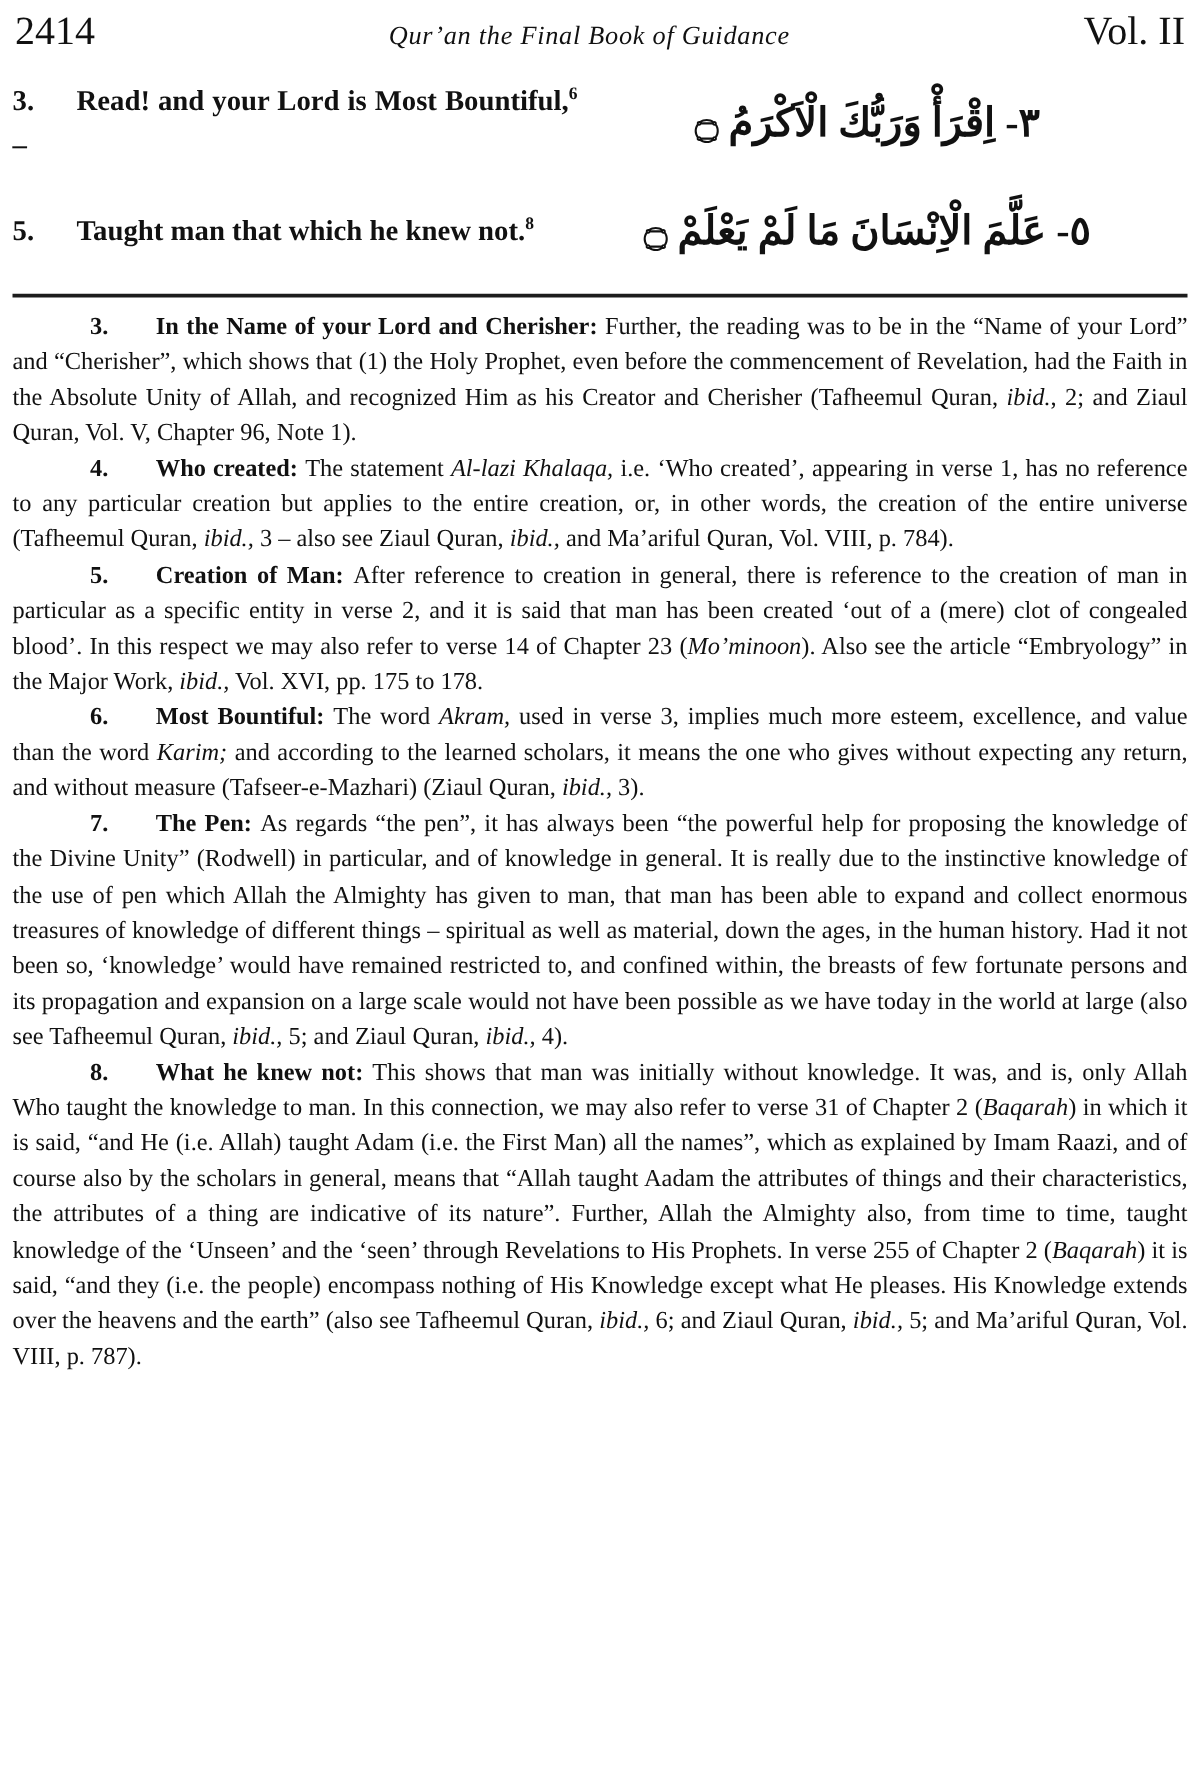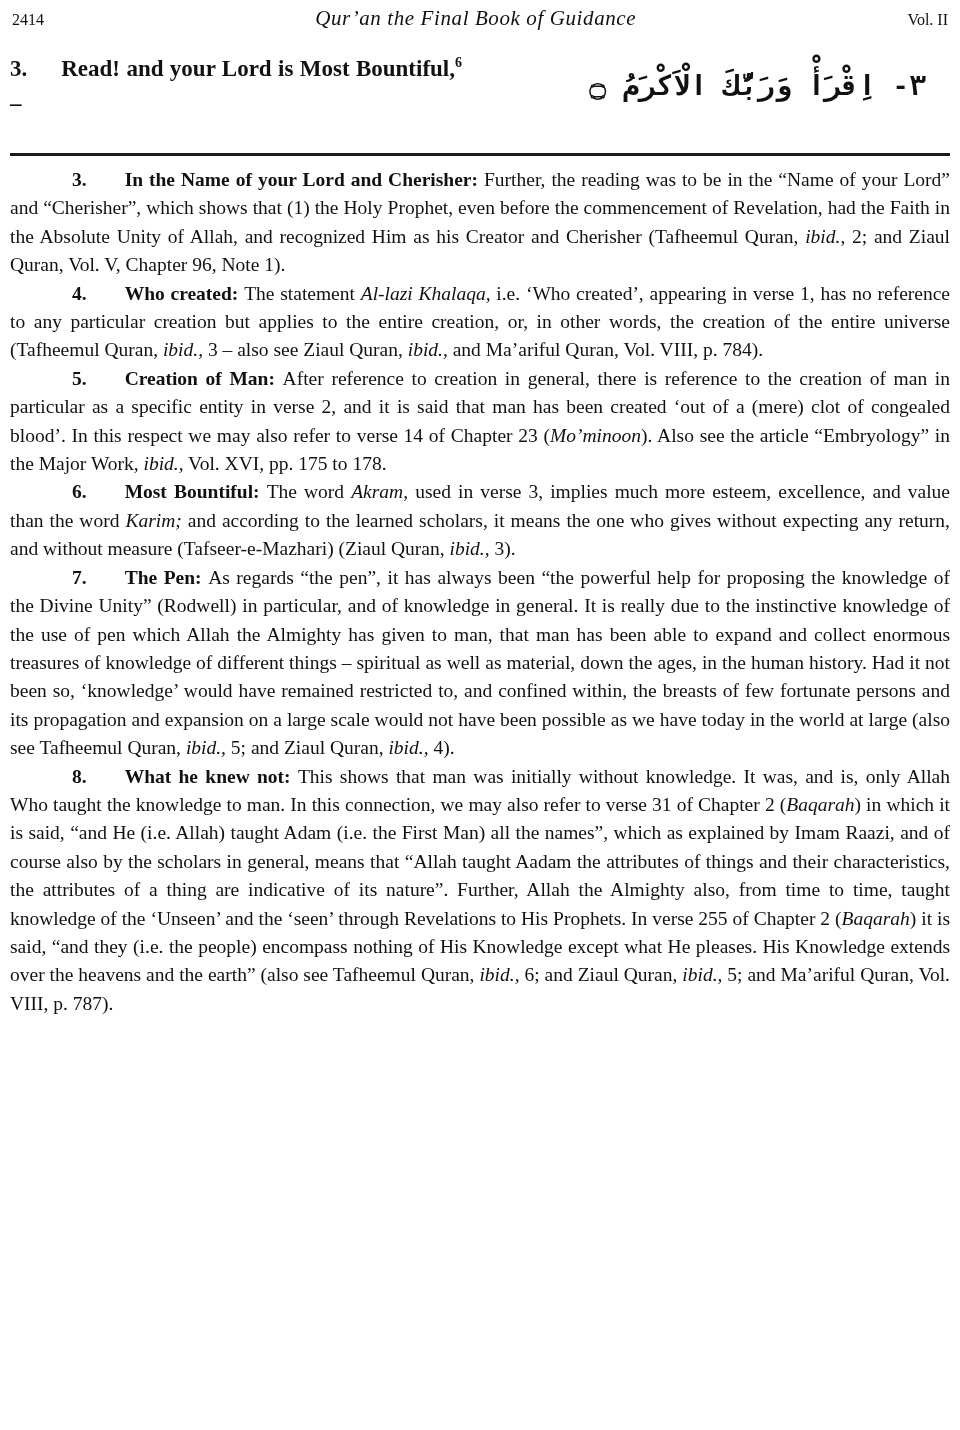--- a/index.html
+++ b/index.html
@@ -13,21 +13,21 @@
   .page { padding: 6px 10px 14px 10px; }
 
   
   .header {
     display: flex;
     justify-content: space-between;
     align-items: baseline;
     font-size: 24px;
     padding: 0 2px;
   }
-  .header .pageno, .header .volume { font-size: 16px; text-align: right; }
+  .header .pageno, .header .volume { font-size: 32px; text-align: right; }
   .header .title { font-style: italic; font-size: 21px; letter-spacing: 0.6px; }
 
   
   .verses { margin-top: 20px; }
   .verse-row {
     display: flex;
     justify-content: space-between;
     align-items: center;
     margin-bottom: 32px;
   }
@@ -36,24 +36,24 @@
     font-weight: bold;
     font-size: 23px;
     line-height: 35px;
     text-align: justify;
   }
   .verse-number { margin-right: 34px; }
   .footnote-ref { font-size: 14px; line-height: 0; }
   .verse-arabic {
     flex: 1;
     direction: rtl;
-    text-align: right;
-    font-family: Liberation Mono, monospace;
+    text-align: center;
+    font-family: Liberation Serif, serif;
     font-weight: bold;
-    font-size: 28px;
+    font-size: 32px;
     padding-right: 24px;
   }
 
   
   .divider {
     border: none;
     border-top: 3px solid #1c1c1c;
     margin: 2px 0 10px 0;
   }
 
@@ -79,20 +79,24 @@
     <span class="pageno">2414</span>
     <span class="title">Qur’an the Final Book of Guidance</span>
     <span class="volume">Vol. II</span>
   </header>
 
   <section class="verses">
       <div class="verse-row">
         <div class="verse-english"><span class="verse-number">3.</span><span>Read! and your Lord is Most Bountiful,</span><sup class="footnote-ref">6</sup><span> –</span></div>
         <div class="verse-arabic" dir="rtl">٣- اِقْرَأْ وَرَبُّكَ الْاَكْرَمُ ۝</div>
       </div>
+      <div class="verse-row">
+        <div class="verse-english"><span class="verse-number">5.</span><span>Taught man that which he knew not.</span><sup class="footnote-ref">8</sup></div>
+        <div class="verse-arabic" dir="rtl">٥- عَلَّمَ الْاِنْسَانَ مَا لَمْ يَعْلَمْ ۝</div>
+      </div>
     </section>
 
   <hr class="divider">
 
   <section class="footnotes">
       <p class="footnote"><span class="fn-num">3.</span><span class="seg-bold">In the Name of your Lord and Cherisher: </span><span class="seg-normal">Further, the reading was to be in the “Name of your Lord” and “Cherisher”, which shows that (1) the Holy Prophet, even before the commencement of Revelation, had the Faith in the Absolute Unity of Allah, and recognized Him as his Creator and Cherisher (Tafheemul Quran, </span><span class="seg-italic">ibid.</span><span class="seg-normal">, 2; and Ziaul Quran, Vol. V, Chapter 96, Note 1).</span></p>
       <p class="footnote"><span class="fn-num">4.</span><span class="seg-bold">Who created: </span><span class="seg-normal">The statement </span><span class="seg-italic">Al-lazi Khalaqa,</span><span class="seg-normal"> i.e. ‘Who created’, appearing in verse 1, has no reference to any particular creation but applies to the entire creation, or, in other words, the creation of the entire universe (Tafheemul Quran, </span><span class="seg-italic">ibid.,</span><span class="seg-normal"> 3 – also see Ziaul Quran, </span><span class="seg-italic">ibid.,</span><span class="seg-normal"> and Ma’ariful Quran, Vol. VIII, p. 784).</span></p>
       <p class="footnote"><span class="fn-num">5.</span><span class="seg-bold">Creation of Man: </span><span class="seg-normal">After reference to creation in general, there is reference to the creation of man in particular as a specific entity in verse 2, and it is said that man has been created ‘out of a (mere) clot of congealed blood’. In this respect we may also refer to verse 14 of Chapter 23 (</span><span class="seg-italic">Mo’minoon</span><span class="seg-normal">). Also see the article “Embryology” in the Major Work, </span><span class="seg-italic">ibid.,</span><span class="seg-normal"> Vol. XVI, pp. 175 to 178.</span></p>
       <p class="footnote"><span class="fn-num">6.</span><span class="seg-bold">Most Bountiful: </span><span class="seg-normal">The word </span><span class="seg-italic">Akram,</span><span class="seg-normal"> used in verse 3, implies much more esteem, excellence, and value than the word </span><span class="seg-italic">Karim;</span><span class="seg-normal"> and according to the learned scholars, it means the one who gives without expecting any return, and without measure (Tafseer-e-Mazhari) (Ziaul Quran, </span><span class="seg-italic">ibid.,</span><span class="seg-normal"> 3).</span></p>
       <p class="footnote"><span class="fn-num">7.</span><span class="seg-bold">The Pen: </span><span class="seg-normal">As regards “the pen”, it has always been “the powerful help for proposing the knowledge of the Divine Unity” (Rodwell) in particular, and of knowledge in general. It is really due to the instinctive knowledge of the use of pen which Allah the Almighty has given to man, that man has been able to expand and collect enormous treasures of knowledge of different things – spiritual as well as material, down the ages, in the human history. Had it not been so, ‘knowledge’ would have remained restricted to, and confined within, the breasts of few fortunate persons and its propagation and expansion on a large scale would not have been possible as we have today in the world at large (also see Tafheemul Quran, </span><span class="seg-italic">ibid.,</span><span class="seg-normal"> 5; and Ziaul Quran, </span><span class="seg-italic">ibid.,</span><span class="seg-normal"> 4).</span></p>

